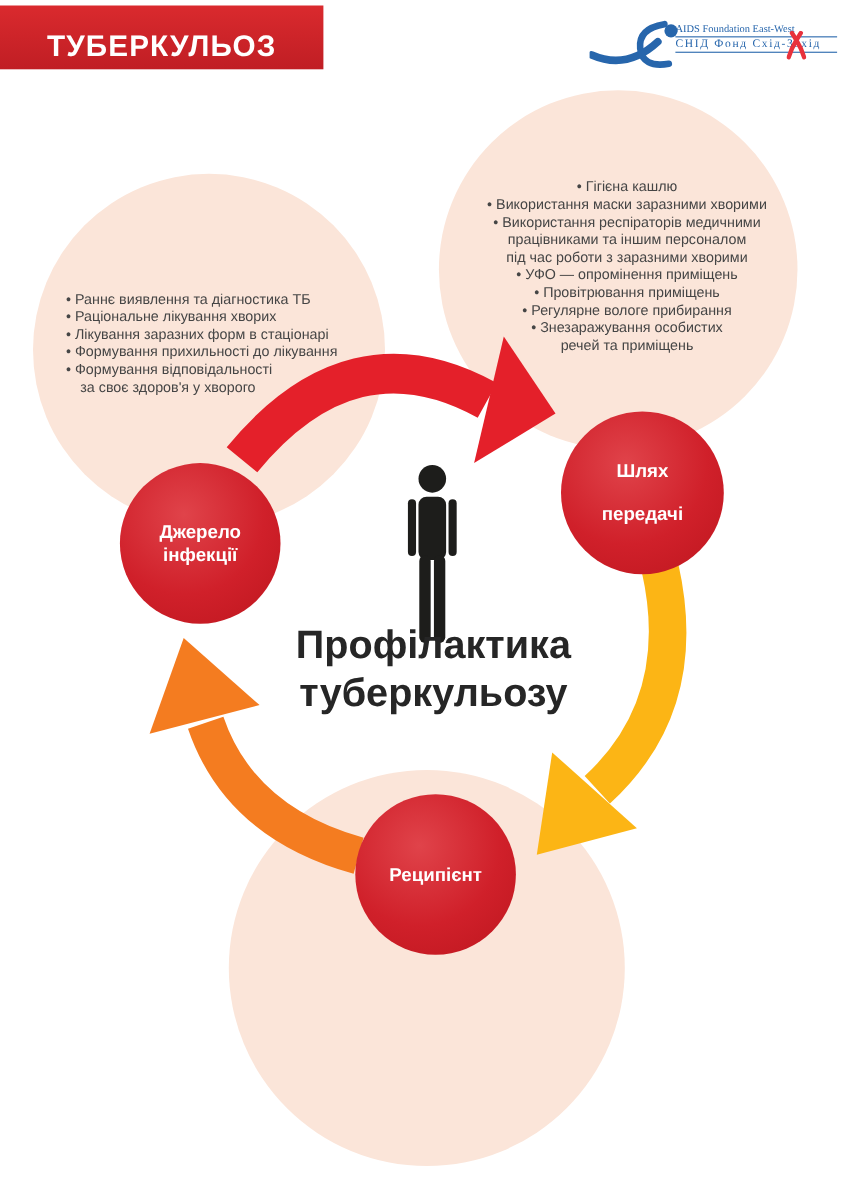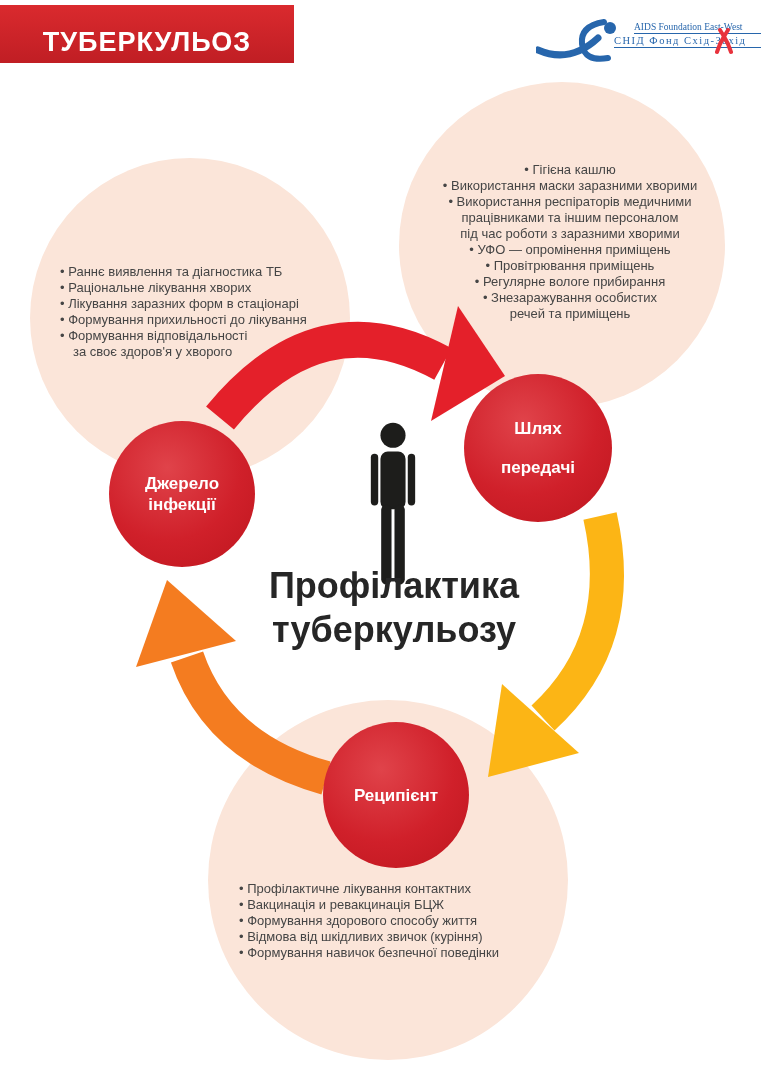--- a/index.html
+++ b/index.html
@@ -14,21 +14,21 @@
     display:flex;align-items:center;justify-content:center;
   }
   .banner span{
     color:#ffffff;font-size:27px;font-weight:bold;letter-spacing:1px;margin-top:16px;
   }
   .logo{position:absolute;right:8px;top:10px;width:225px;height:58px;}
   .logo-fig{position:absolute;left:0;top:2px;}
   .logo-text{position:absolute;left:78px;top:12px;width:147px;color:#2766ac;}
   .logo-text .l1{
     font-family:"Liberation Serif", serif;font-size:9.5px;white-space:nowrap;
-    border-bottom:1px solid #2766ac;padding-bottom:1px;margin-left:20px;
+    border-bottom:1px solid #2766ac;padding-bottom:1px;
   }
   .logo-text .l2{
     font-family:"Liberation Serif", serif;font-size:10.5px;letter-spacing:1.5px;white-space:nowrap;
     border-bottom:1px solid #2766ac;padding-top:1px;padding-bottom:1px;
   }
   .ribbon{position:absolute;right:28px;top:18px;}
   
   .halo{position:absolute;border-radius:50%;background:#fbe5d9;z-index:1;}
   .halo.src{left:30px;top:158px;width:320px;height:320px;}
   .halo.trn{left:399px;top:82px;width:326px;height:326px;}
@@ -44,21 +44,21 @@
   .arrows{position:absolute;left:0;top:0;z-index:3;}
   
   .node{
     position:absolute;border-radius:50%;z-index:4;
     background:radial-gradient(circle at 40% 32%, #e0434a 0%, #d0202a 55%, #bd161e 100%);
     display:flex;flex-direction:column;align-items:center;justify-content:center;
     color:#ffffff;font-weight:bold;text-align:center;
   }
   .node span{display:block;line-height:21px;font-size:17px;}
   .node.src{left:109px;top:421px;width:146px;height:146px;}
-  .node.trn{left:464px;top:374px;width:148px;height:148px;gap:18px;}
+  .node.trn{left:510px;top:374px;width:148px;height:148px;gap:18px;}
   .node.rcp{left:323px;top:722px;width:146px;height:146px;font-size:18px;}
   
   .person{position:absolute;left:356px;top:422px;z-index:5;}
   .title{
     position:absolute;left:194px;top:564px;width:400px;z-index:5;
     text-align:center;color:#262626;font-weight:bold;font-size:36px;line-height:44px;
   }
 </style>
 </head>
 <body>
@@ -102,27 +102,20 @@
       <div class="b-line">• Використання маски заразними хворими</div>
       <div class="b-line">• Використання респіраторів медичними</div>
       <div class="b-line cont">працівниками та іншим персоналом</div>
       <div class="b-line cont">під час роботи з заразними хворими</div>
       <div class="b-line">• УФО — опромінення приміщень</div>
       <div class="b-line">• Провітрювання приміщень</div>
       <div class="b-line">• Регулярне вологе прибирання</div>
       <div class="b-line">• Знезаражування особистих</div>
       <div class="b-line cont">речей та приміщень</div>
     </div>
-  <div class="measures list-rcp">
-      <div class="b-line">• Профілактичне лікування контактних</div>
-      <div class="b-line">• Вакцинація и ревакцинація БЦЖ</div>
-      <div class="b-line">• Формування здорового способу життя</div>
-      <div class="b-line">• Відмова від шкідливих звичок (куріння)</div>
-      <div class="b-line">• Формування навичок безпечної поведінки</div>
-    </div>
 
   <svg class="arrows" width="769" height="1088" viewBox="0 0 769 1088">
     <g>
       <path d="M220 418 Q320 296 443 364" fill="none" stroke="#e4202a" stroke-width="36"></path>
       <polygon points="458,306 505,376 431,421" fill="#e4202a"></polygon>
     </g>
     <g>
       <path d="M600 516 Q628 640 543 718" fill="none" stroke="#fcb515" stroke-width="34"></path>
       <polygon points="502,684 579,753 488,777" fill="#fcb515"></polygon>
     </g>

